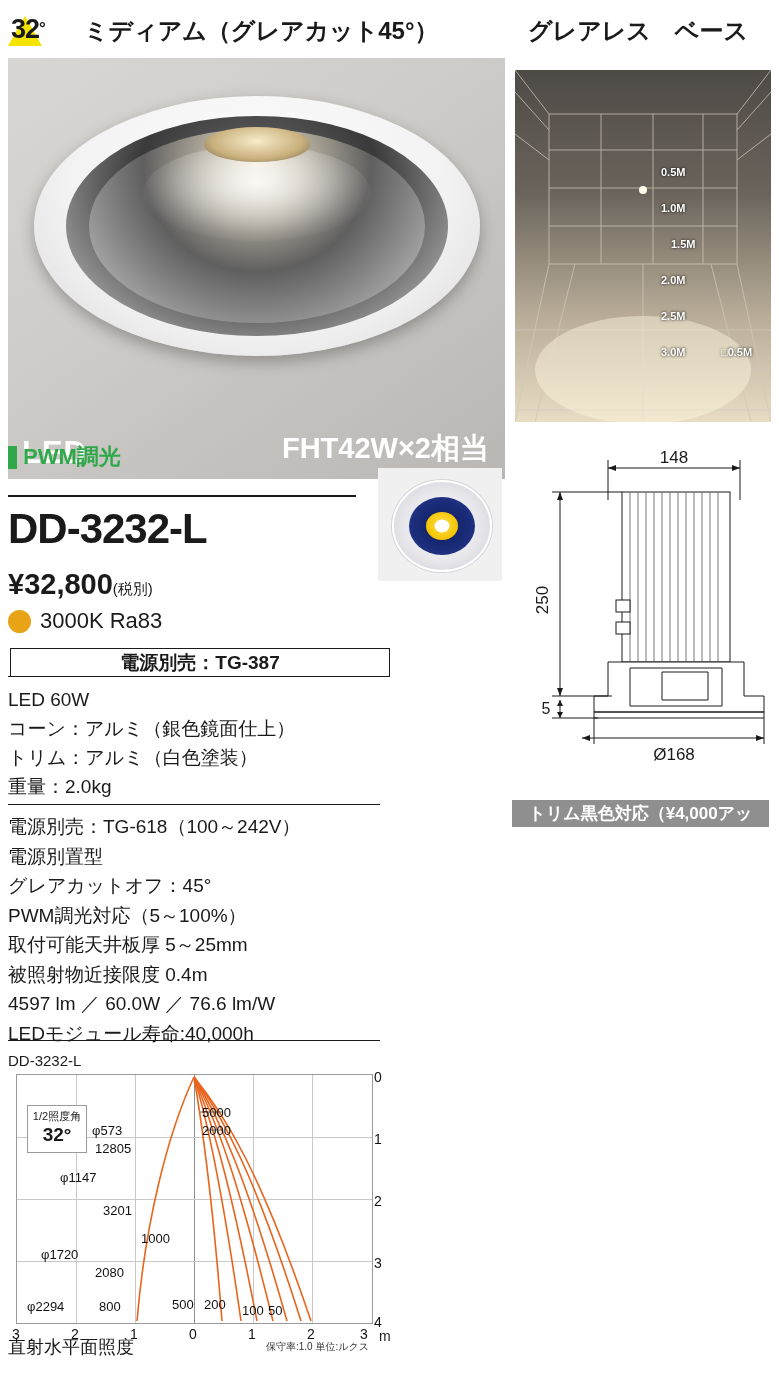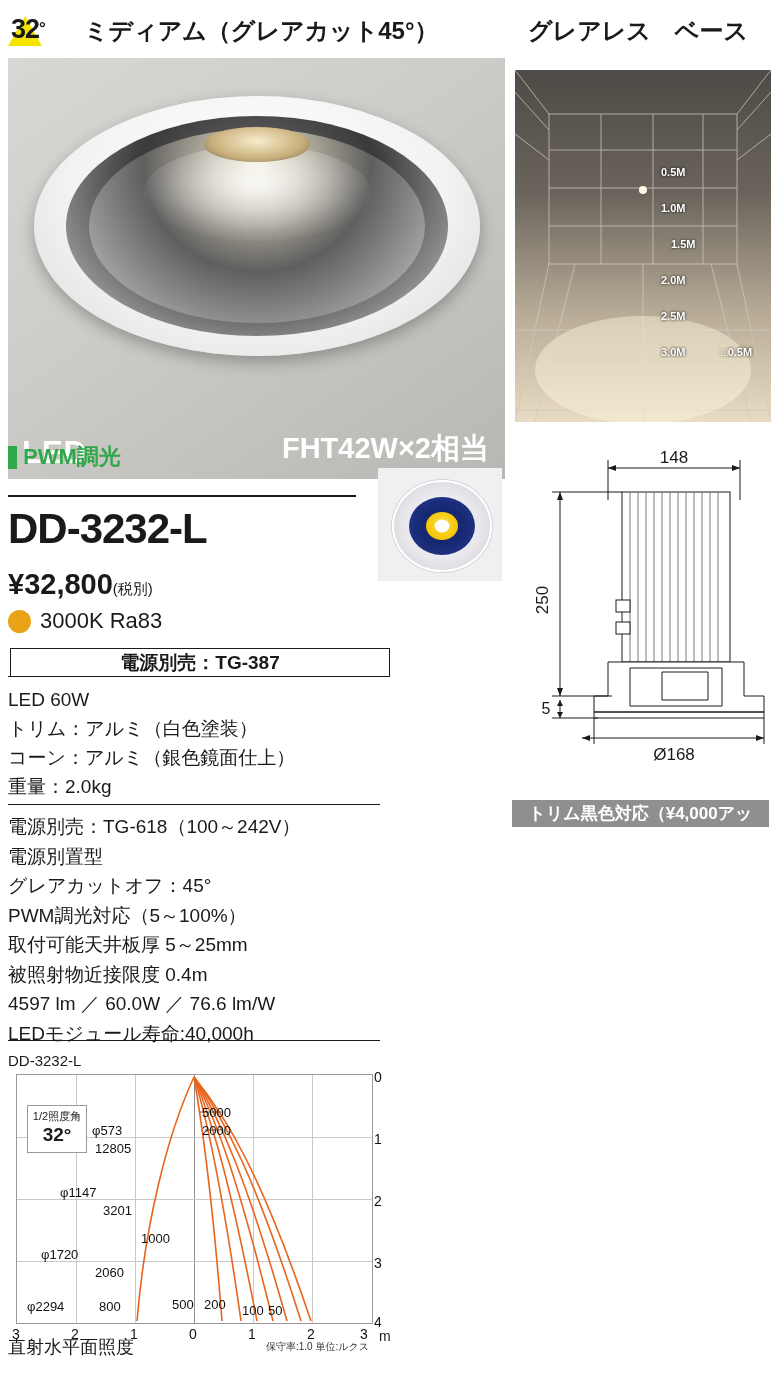--- a/index.html
+++ b/index.html
@@ -195,22 +195,22 @@
   <div class="kelvin">
     <div class="kdot"></div>
     <div class="ktxt">3000K Ra83</div>
   </div>
   <div class="powerbox">
     <span>電源別売：TG-387</span>
   </div>
 
   <div class="spec1">
     <div>LED 60W</div>
+    <div>コーン：アルミ（銀色鏡面仕上）</div>
     <div>トリム：アルミ（白色塗装）</div>
-    <div>コーン：アルミ（銀色鏡面仕上）</div>
     <div>重量：2.0kg</div>
   </div>
 
   <div class="spec2">
     <div>電源別売：TG-618（100～242V）</div>
     <div>電源別置型</div>
     <div>グレアカットオフ：45°</div>
     <div>PWM調光対応（5～100%）</div>
     <div>取付可能天井板厚 5～25mm</div>
     <div>被照射物近接限度 0.4m</div>
@@ -306,24 +306,24 @@
         </g>
       </svg>
 
       <div class="beambox">
         <span class="bl1">1/2照度角</span>
         <span class="bl2">32°</span>
       </div>
 
       <div class="flabel" style="left:75px;top:48px;">φ573</div>
       <div class="flabel" style="left:78px;top:66px;">12805</div>
-      <div class="flabel" style="left:43px;top:110px;">φ1147</div>
+      <div class="flabel" style="left:43px;top:95px;">φ1147</div>
       <div class="flabel" style="left:86px;top:128px;">3201</div>
       <div class="flabel" style="left:24px;top:172px;">φ1720</div>
-      <div class="flabel" style="left:78px;top:190px;">2060</div>
+      <div class="flabel" style="left:78px;top:190px;">2080</div>
       <div class="flabel" style="left:10px;top:224px;">φ2294</div>
       <div class="flabel" style="left:82px;top:224px;">800</div>
 
       <div class="flabel" style="left:185px;top:30px;">5000</div>
       <div class="flabel" style="left:185px;top:48px;">2000</div>
       <div class="flabel" style="left:124px;top:156px;">1000</div>
       <div class="flabel" style="left:155px;top:222px;">500</div>
       <div class="flabel" style="left:187px;top:222px;">200</div>
       <div class="flabel" style="left:225px;top:228px;">100</div>
       <div class="flabel" style="left:251px;top:228px;">50</div>

